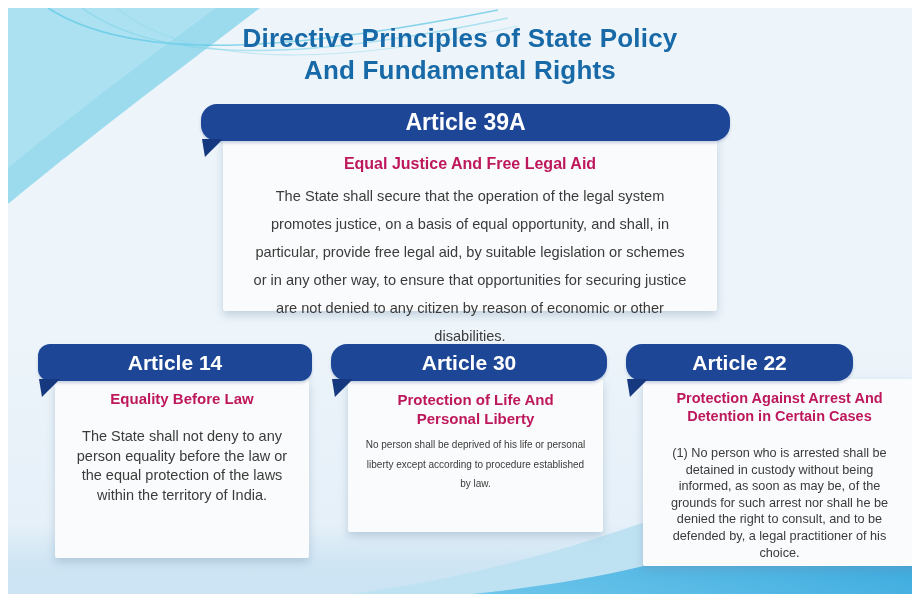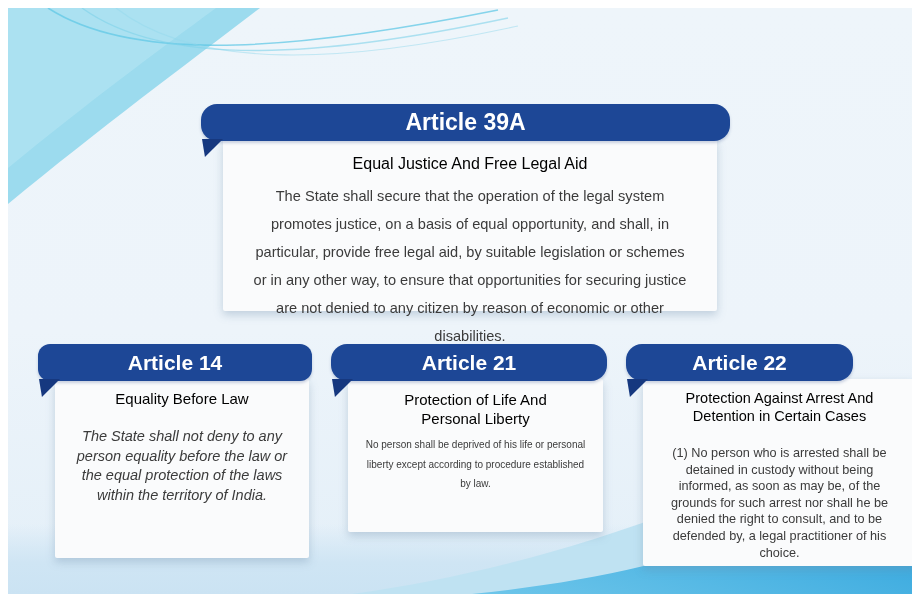--- a/index.html
+++ b/index.html
@@ -43,38 +43,38 @@
     width:21px;height:18px;background:#16387f;
     clip-path:polygon(0 0,100% 0,14% 100%);
   }
   
   .card{
     position:absolute;background:#fafbfc;z-index:3;
     box-shadow:0 4px 9px rgba(110,140,170,.35);
     text-align:center;border-radius:2px;
   }
   .card-heading{
-    color:#000000;font-weight:400;margin:0 auto;
+    color:#be185d;font-weight:700;margin:0 auto;
   }
   .card-body{
     color:#3b3b3b;margin:0 auto;
   }
   
   #banner-39a{left:193px;top:96px;width:529px;font-size:23px;text-align:center;}
   #card-39a{left:215px;top:131px;width:494px;height:172px;}
   #card-39a .card-heading{padding-top:16px;font-size:16px;}
   #card-39a .card-body{margin-top:9px;font-size:14.6px;line-height:28px;width:446px;}
   
   #banner-14{left:30px;top:336px;width:274px;font-size:21px;border-radius:12px;}
   #banner-21{left:323px;top:336px;width:276px;font-size:21px;}
   #banner-22{left:618px;top:336px;width:227px;font-size:21px;}
   
   #card-14{left:47px;top:371px;width:254px;height:179px;}
   #card-14 .card-heading{padding-top:11px;font-size:15px;}
-  #card-14 .card-body{margin-top:20px;font-size:14.5px;line-height:19.5px;width:226px;font-style:italic;}
+  #card-14 .card-body{margin-top:20px;font-size:14.5px;line-height:19.5px;width:226px;}
   #card-21{left:340px;top:371px;width:255px;height:153px;}
   #card-21 .card-heading{padding-top:11px;font-size:15px;line-height:19px;max-width:195px;}
   #card-21 .card-body{margin-top:7px;font-size:10px;line-height:19.5px;width:228px;}
   #card-22{left:635px;top:371px;width:273px;height:187px;}
   #card-22 .card-heading{padding-top:10px;font-size:14.5px;line-height:18px;max-width:228px;}
   #card-22 .card-body{margin-top:20px;font-size:12.7px;line-height:16.6px;width:236px;}
 </style>
 </head>
 <body>
 
@@ -95,41 +95,45 @@
       <defs>
         <linearGradient id="brgrad" x1="0" y1="1" x2="1" y2="0">
           <stop offset="0" stop-color="#6ec6ea"></stop>
           <stop offset="1" stop-color="#1f9bd9"></stop>
         </linearGradient>
       </defs>
       <path d="M560,230 L0,230 C170,206 345,152 560,42 Z" fill="#bfe2f2"></path>
       <path d="M560,230 L120,230 C300,212 435,168 560,96 Z" fill="url(#brgrad)"></path>
     </svg>
 
+    <div class="title">
+      <div>Directive Principles of State Policy</div>
+      <div>And Fundamental Rights</div>
+    </div>
 
     <div class="banner" id="banner-39a">
       <span>Article 39A</span>
       <span class="fold"></span>
     </div>
     <div class="card" id="card-39a">
       <div class="card-heading">Equal Justice And Free Legal Aid</div>
       <div class="card-body">The State shall secure that the operation of the legal system promotes justice, on a basis of equal opportunity, and shall, in particular, provide free legal aid, by suitable legislation or schemes or in any other way, to ensure that opportunities for securing justice are not denied to any citizen by reason of economic or other disabilities.</div>
     </div>
 
     <div class="banner" id="banner-14">
       <span>Article 14</span>
       <span class="fold"></span>
     </div>
     <div class="card" id="card-14">
       <div class="card-heading">Equality Before Law</div>
       <div class="card-body">The State shall not deny to any person equality before the law or the equal protection of the laws within the territory of India.</div>
     </div>
 
     <div class="banner" id="banner-21">
-      <span>Article 21</span>
+      <span>Article 30</span>
       <span class="fold"></span>
     </div>
     <div class="card" id="card-21">
       <div class="card-heading">Protection of Life And Personal Liberty</div>
       <div class="card-body">No person shall be deprived of his life or personal liberty except according to procedure established by law.</div>
     </div>
 
     <div class="banner" id="banner-22">
       <span>Article 22</span>
       <span class="fold"></span>

